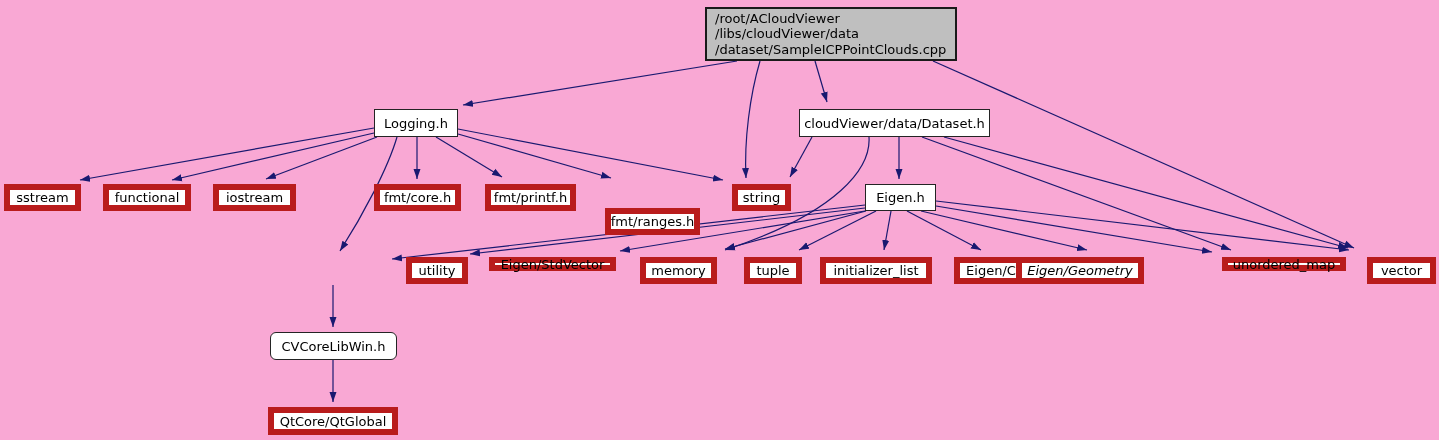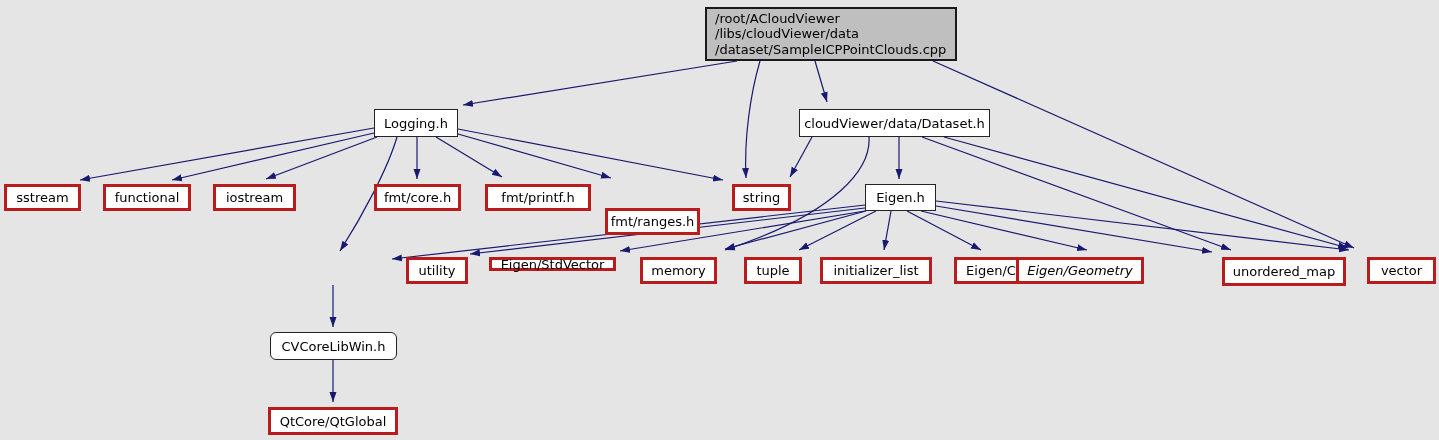--- a/index.html
+++ b/index.html
@@ -1,29 +1,29 @@
 <!DOCTYPE html>
 <html><head>
 <meta charset="utf-8">
 <style>
   html,body{margin:0;padding:0;background:#ffffff;}
   .graph{
     position:relative;
     width:1439px;height:440px;
-    background:#e5e5e5;
+    background:#f9a8d4;
     font-family:"DejaVu Sans","Liberation Sans",sans-serif;
     overflow:hidden;
   }
   svg.edges{position:absolute;left:0;top:0;width:1439px;height:440px;}
   svg.edges path{fill:none;stroke:#191970;stroke-width:1.2px;}
   .node{
     position:absolute;
     box-sizing:border-box;
     background:#ffffff;
-    border:3px solid #b91c1c;
+    border:6px solid #b91c1c;
     color:#000000;
     font-size:13px;
     display:flex;align-items:center;justify-content:center;
     white-space:nowrap;
     z-index:2;
   }
   .node.strong{border:1px solid #242424;}
   .node.main{
     background:#bfbfbf;
     border:2px solid #1a1a1a;
@@ -86,31 +86,31 @@
     <span>/dataset/SampleICPPointClouds.cpp</span>
   </div>
 
   <div class="node strong" style="left:374px;top:109px;width:84px;height:28px;">Logging.h</div>
   <div class="node strong" style="left:799px;top:109px;width:191px;height:28px;">cloudViewer/data/Dataset.h</div>
 
   <div class="node" style="left:4px;top:184px;width:77px;height:27px;">sstream</div>
   <div class="node" style="left:103px;top:184px;width:88px;height:27px;">functional</div>
   <div class="node" style="left:213px;top:184px;width:83px;height:27px;">iostream</div>
   <div class="node" style="left:374px;top:184px;width:87px;height:27px;">fmt/core.h</div>
-  <div class="node" style="left:485px;top:184px;width:106px;height:27px;">fmt/printf.h</div>
+  <div class="node" style="left:485px;top:184px;width:91px;height:27px;">fmt/printf.h</div>
   <div class="node" style="left:605px;top:184px;width:95px;height:27px;margin-top:24px;">fmt/ranges.h</div>
   <div class="node" style="left:732px;top:184px;width:59px;height:27px;">string</div>
   <div class="node strong" style="left:865px;top:184px;width:71px;height:27px;">Eigen.h</div>
 
   <div class="node" style="left:406px;top:257px;width:62px;height:27px;">utility</div>
   <div class="node" style="left:489px;top:257px;width:127px;height:14px;">Eigen/StdVector</div>
   <div class="node" style="left:640px;top:257px;width:77px;height:27px;">memory</div>
   <div class="node" style="left:744px;top:257px;width:58px;height:27px;">tuple</div>
   <div class="node" style="left:954px;top:257px;width:95px;height:27px;">Eigen/Core</div>
   <div class="node" style="left:820px;top:257px;width:112px;height:27px;">initializer_list</div>
   <div class="node" style="left:1016px;top:257px;width:128px;height:27px;font-style:italic;">Eigen/Geometry</div>
-  <div class="node" style="left:1222px;top:257px;width:124px;height:29px;">unordered_map</div>
+  <div class="node" style="left:1222px;top:257px;width:124px;height:14px;">unordered_map</div>
   <div class="node" style="left:1367px;top:257px;width:69px;height:27px;">vector</div>
 
   <div class="node strong" style="left:270px;top:332px;width:127px;height:28px;border-radius:6px;">CVCoreLibWin.h</div>
   <div class="node" style="left:268px;top:407px;width:130px;height:28px;">QtCore/QtGlobal</div>
 
 </div>
 
 </body></html>

